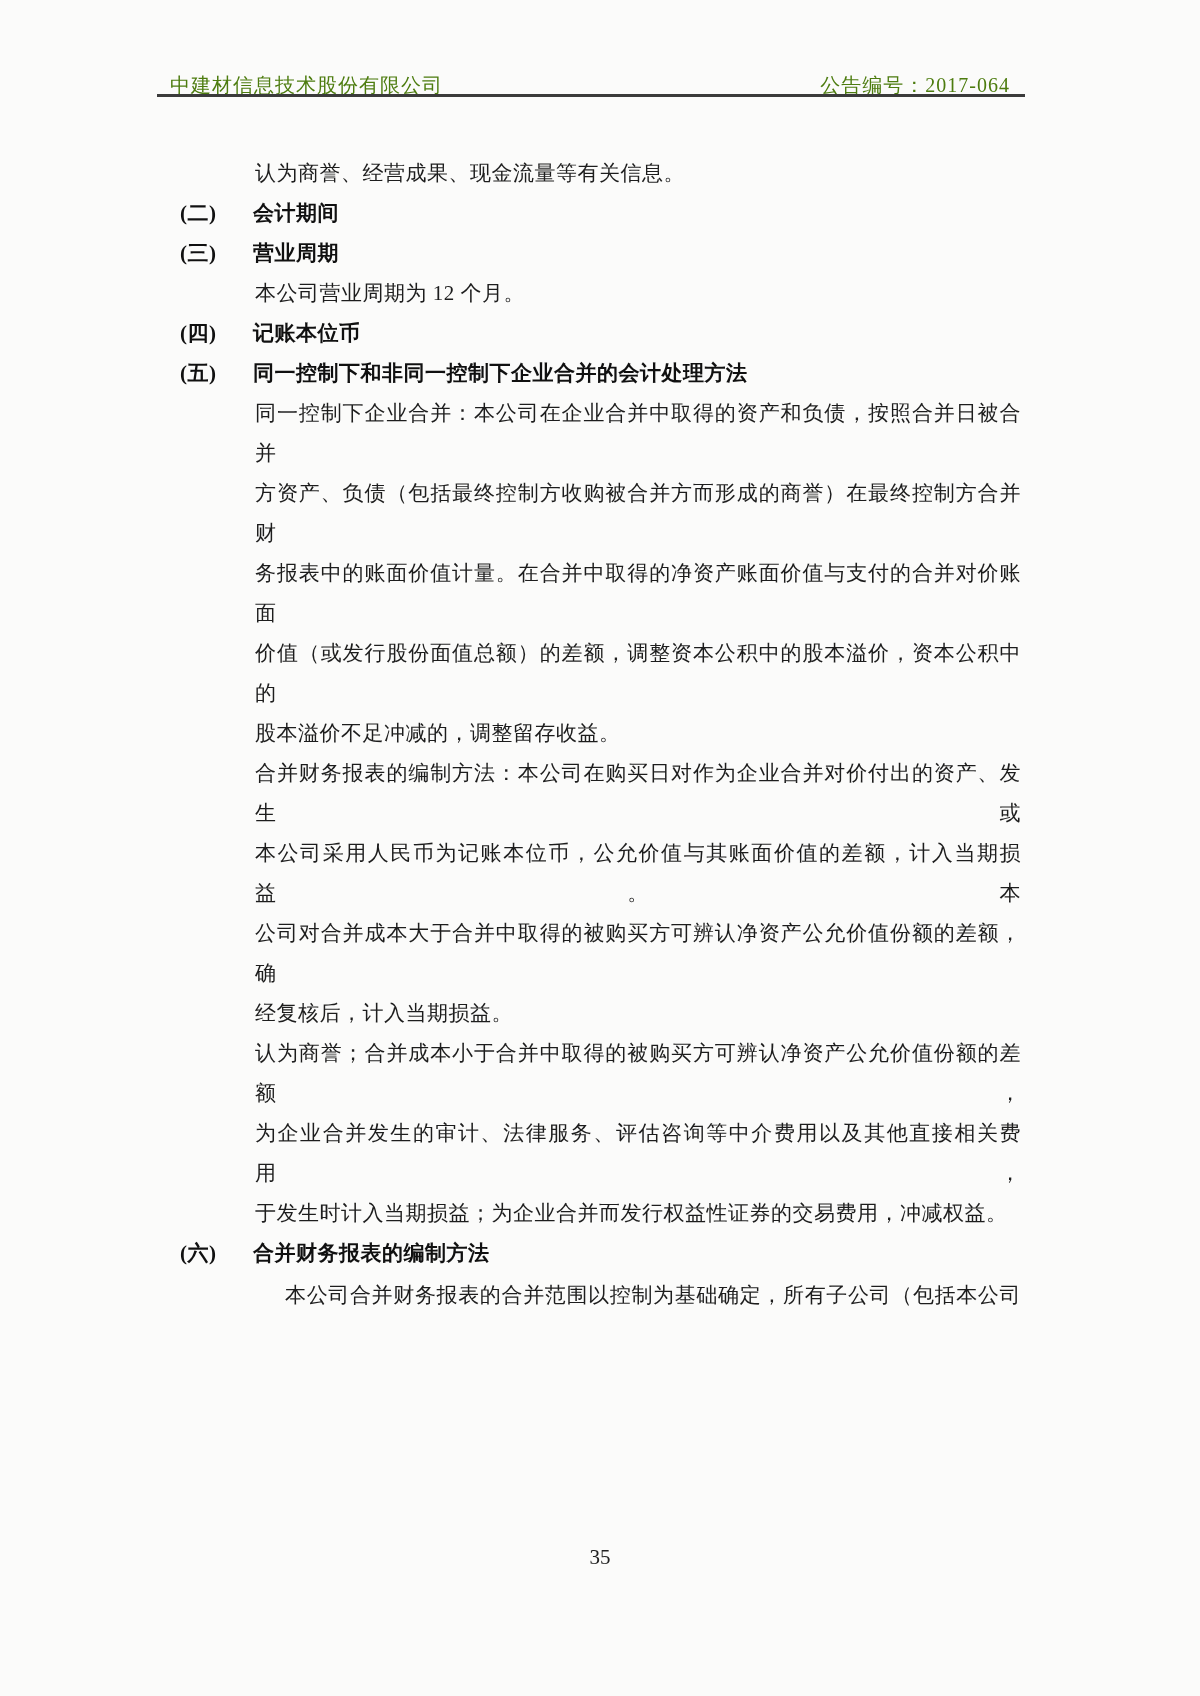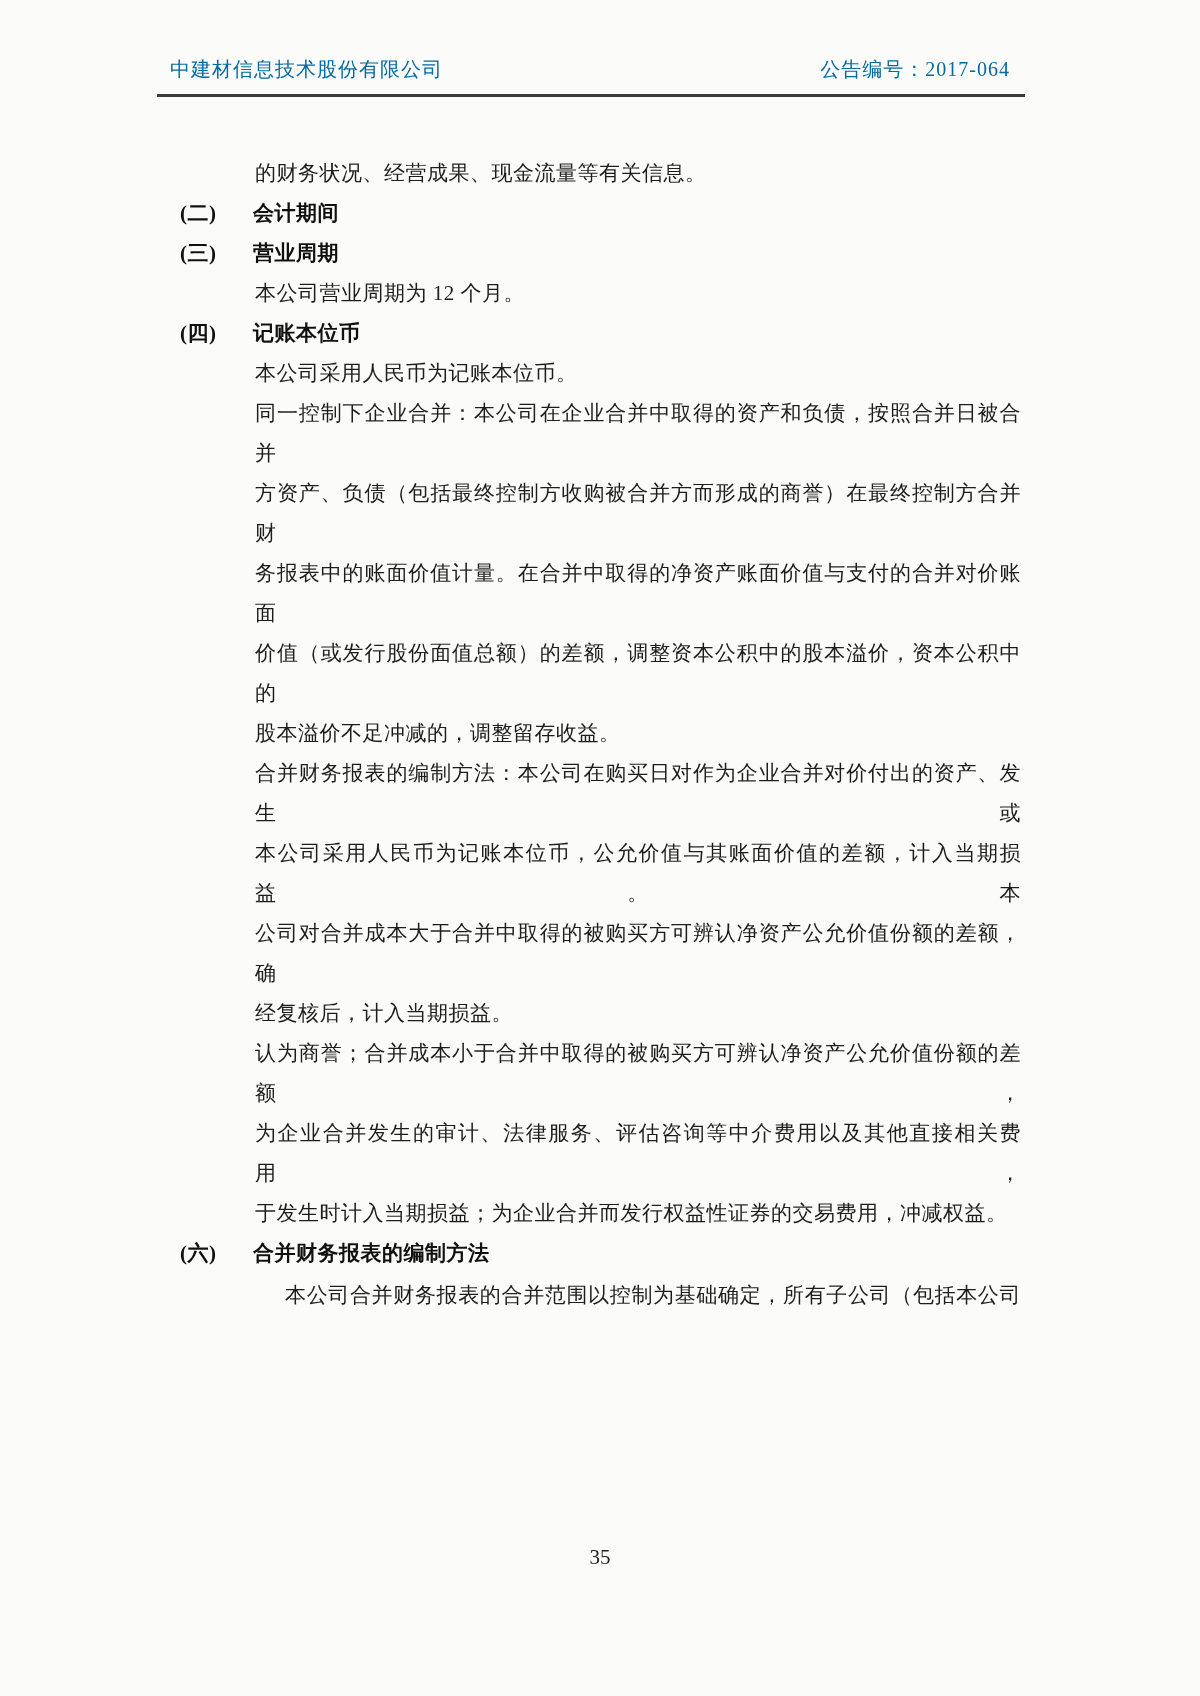--- a/index.html
+++ b/index.html
@@ -6,23 +6,23 @@
   body {
     width:1200px; height:1696px;
     background:#fbfbfa;
     font-family:"Liberation Serif","DejaVu Serif",serif;
     color:#1d1d1d;
     position:relative;
     overflow:hidden;
   }
   
   .page-header {
-    position:absolute; top:56px; left:170px; width:840px;
+    position:absolute; top:72px; left:170px; width:840px;
     display:flex; justify-content:space-between; align-items:baseline;
-    font-size:20px; color:#0369a1; letter-spacing:1px;gap:8px;
+    font-size:20px; color:#4d7c0f; letter-spacing:1px;gap:8px;
   }
   .header-rule {
     position:absolute; top:94px; left:157px; width:868px; height:3px;
     background:#3b3b3b;
   }
   
   .content {
     position:absolute; top:153px; left:0; width:1200px;
     font-size:21px; line-height:40px;
   }
@@ -46,21 +46,21 @@
 
 <div class="page-header">
   <span>中建材信息技术股份有限公司</span>
   <span>公告编号：2017-064</span>
 </div>
 <div class="header-rule"></div>
 
 <div class="content">
 
   <div class="body-col">
-    <div class="line last">的财务状况、经营成果、现金流量等有关信息。</div>
+    <div class="line last">认为商誉、经营成果、现金流量等有关信息。</div>
   </div>
 
   <div class="section">
     <div class="sec-head">
       <span class="sec-label">(二)</span><span>会计期间</span>
     </div>
   </div>
 
   <div class="section">
     <div class="sec-head">
@@ -68,26 +68,26 @@
     </div>
     <div class="body-col">
       <div class="line last">本公司营业周期为 12 个月。</div>
     </div>
   </div>
 
   <div class="section">
     <div class="sec-head">
       <span class="sec-label">(四)</span><span>记账本位币</span>
     </div>
-    <div class="body-col">
-      <div class="line last">本公司采用人民币为记账本位币。</div>
-    </div>
   </div>
 
   <div class="section">
+    <div class="sec-head">
+      <span class="sec-label">(五)</span><span>同一控制下和非同一控制下企业合并的会计处理方法</span>
+    </div>
     <div class="body-col">
       <div class="line fill">同一控制下企业合并：本公司在企业合并中取得的资产和负债，按照合并日被合并</div>
       <div class="line fill">方资产、负债（包括最终控制方收购被合并方而形成的商誉）在最终控制方合并财</div>
       <div class="line fill">务报表中的账面价值计量。在合并中取得的净资产账面价值与支付的合并对价账面</div>
       <div class="line fill">价值（或发行股份面值总额）的差额，调整资本公积中的股本溢价，资本公积中的</div>
       <div class="line last">股本溢价不足冲减的，调整留存收益。</div>
       <div class="line fill">合并财务报表的编制方法：本公司在购买日对作为企业合并对价付出的资产、发生或</div>
       <div class="line fill">本公司采用人民币为记账本位币，公允价值与其账面价值的差额，计入当期损益。本</div>
       <div class="line fill">公司对合并成本大于合并中取得的被购买方可辨认净资产公允价值份额的差额，确</div>
       <div class="line last">经复核后，计入当期损益。</div>

